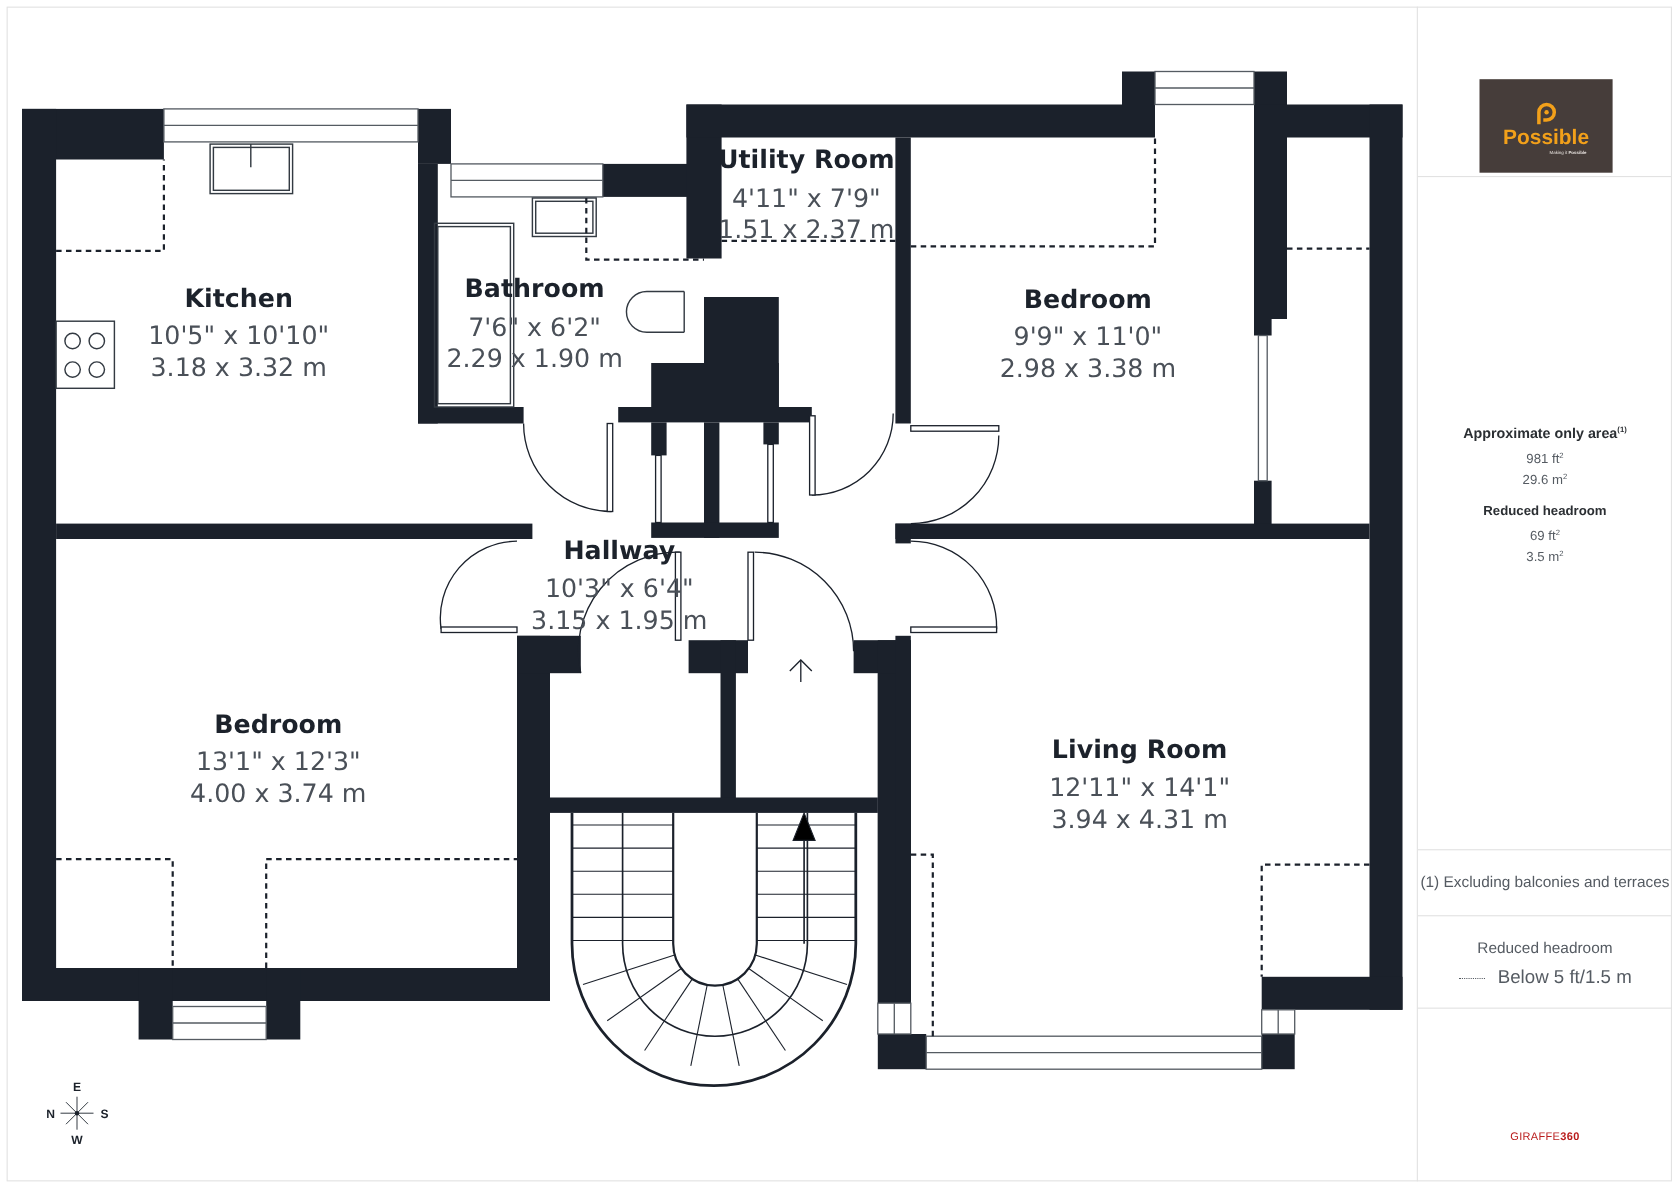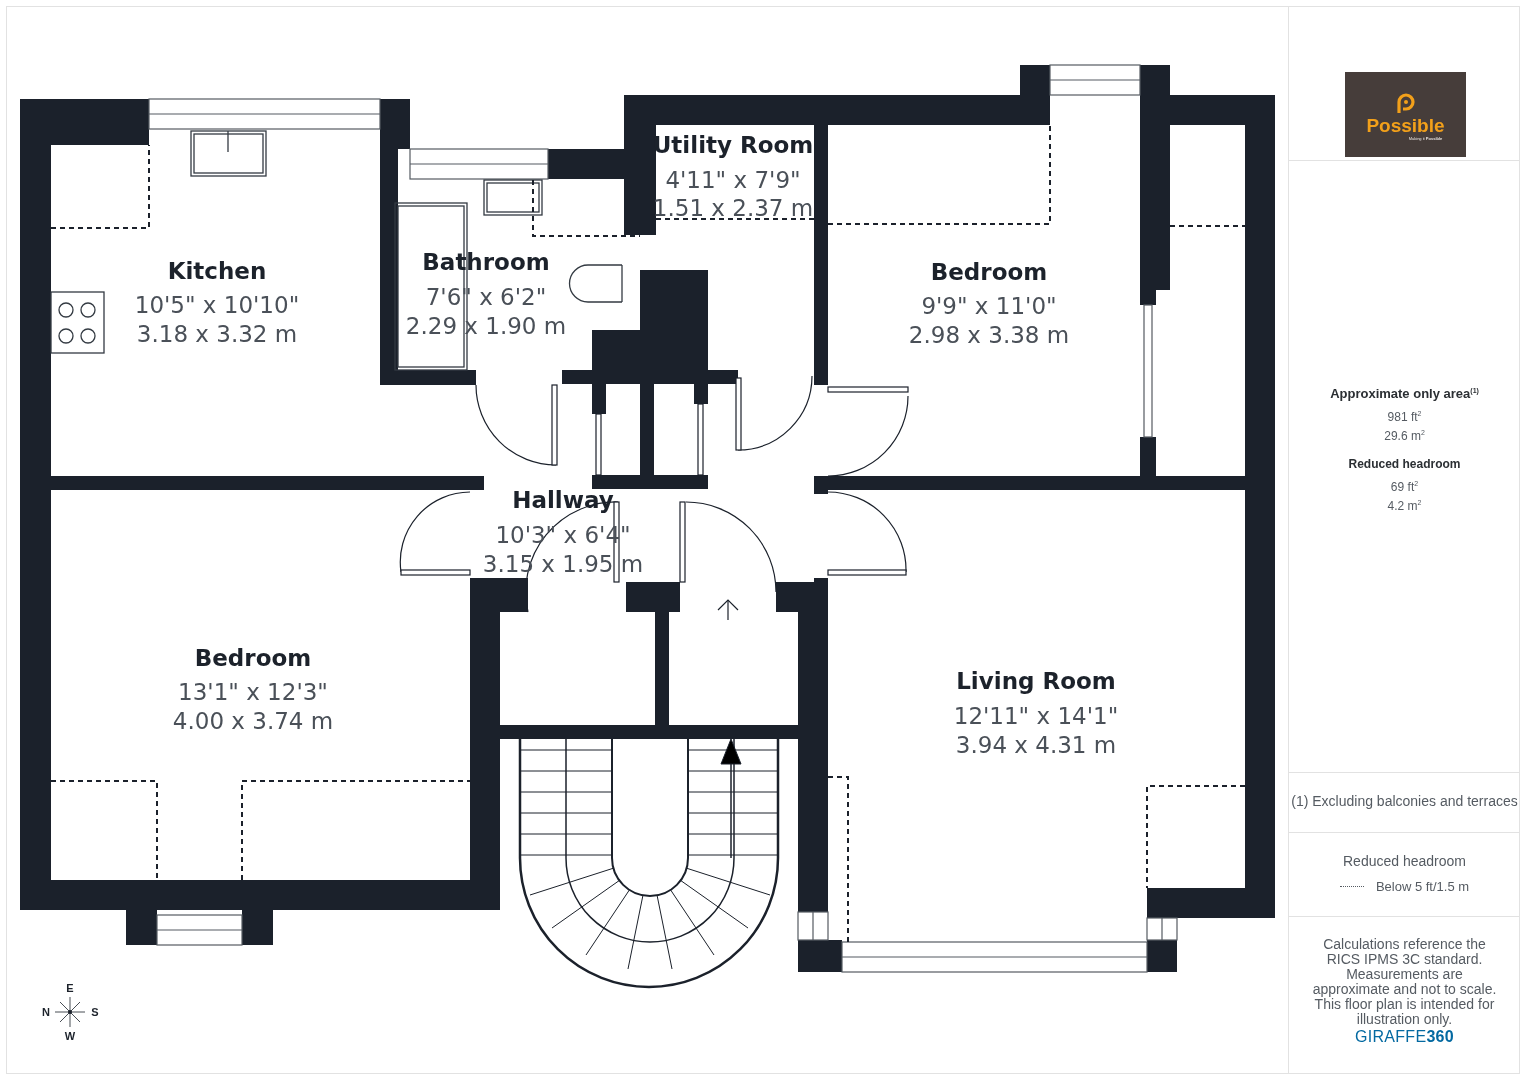--- a/index.html
+++ b/index.html
@@ -12,23 +12,23 @@
     .logo { position: absolute; left: 56px; top: 34px; width: 121px; height: 85px; background: #463d3a; display: flex; flex-direction: column; align-items: center; justify-content: center; margin-top: 32px; }
     .logo-mark { width: 20px; height: 22px; margin-top: 4px; }
     .logo-word { color: #f2a01a; font-weight: bold; font-size: 19px; line-height: 20px; margin-top: 2px; }
     .logo-tag { color: #e9e4e0; font-size: 4px; line-height: 6px; margin-left: 40px; }
     .area-title { font-weight: bold; font-size: 13px; color: #2b2f33; }
     .area-title sup { font-size: 7px; }
     .area-val { font-size: 12px; color: #555b62; margin-top: 9px; }
     .area-val sup { font-size: 7px; }
     .sub-title { font-weight: bold; font-size: 12px; color: #2b2f33; }
     .small { font-size: 14px; color: #555b62; line-height: 15px; }
-    .legend-row { display: flex; justify-content: center; align-items: center; gap: 12px; margin-top: 10px; font-size: 13px; color: #555b62; }
+    .legend-row { display: flex; justify-content: center; align-items: center; gap: 12px; margin-top: 10px; font-size: 17px; color: #555b62; }
     .dotline { width: 24px; border-top: 1px dotted #555b62; height: 0; }
-    .brand { font-size: 16px; color: #0369a1; letter-spacing: 0.3px; }
+    .brand { font-size: 10px; color: #b91c1c; letter-spacing: 0.3px; }
     .brand b { font-weight: bold; }
     .room-name { font-family: "DejaVu Sans", sans-serif; font-weight: bold; fill: #1c222b; font-size: 23px; }
     .room-dim { font-family: "DejaVu Sans", sans-serif; fill: #4a5058; font-size: 23px; }
     .compass-lbl { font-family: "Liberation Sans", sans-serif; font-size: 11px; font-weight: bold; fill: #1c222b; }
   </style>
 </head>
 <body>
 
 <div class="frame"></div>
 
@@ -251,32 +251,31 @@
   </div>
 
   <div class="sb-divider" style="top:154px;"></div>
 
   <div class="sb-section" style="top:380px;">
     <div class="area-title"><span>Approximate only area</span><sup>(1)</sup></div>
     <div class="area-val"><span>981 ft</span><sup>2</sup></div>
     <div class="area-val" style="margin-top:5px;"><span>29.6 m</span><sup>2</sup></div>
     <div class="sub-title" style="margin-top:14px;">Reduced headroom</div>
     <div class="area-val"><span>69 ft</span><sup>2</sup></div>
-    <div class="area-val" style="margin-top:5px;"><span>4.2 m</span><sup>2</sup></div>
+    <div class="area-val" style="margin-top:5px;"><span>3.5 m</span><sup>2</sup></div>
   </div>
 
   <div class="sb-divider" style="top:766px;"></div>
   <div class="sb-section small" style="top:788px;">(1) Excluding balconies and terraces</div>
   <div class="sb-divider" style="top:826px;"></div>
 
   <div class="sb-section" style="top:848px;">
     <div class="small">Reduced headroom</div>
     <div class="legend-row">
       <span class="dotline"></span>
       <span>Below 5 ft/1.5 m</span>
     </div>
   </div>
 
   <div class="sb-divider" style="top:910px;"></div>
 
-  <div class="sb-section small" style="top:931px; padding: 0 22px; box-sizing: border-box;">Calculations reference the RICS IPMS 3C standard. Measurements are approximate and not to scale. This floor plan is intended for illustration only.</div>
   <div class="sb-section brand" style="top:1022px;"><span>GIRAFFE</span><b>360</b></div>
 </div>
 
 </body></html>

